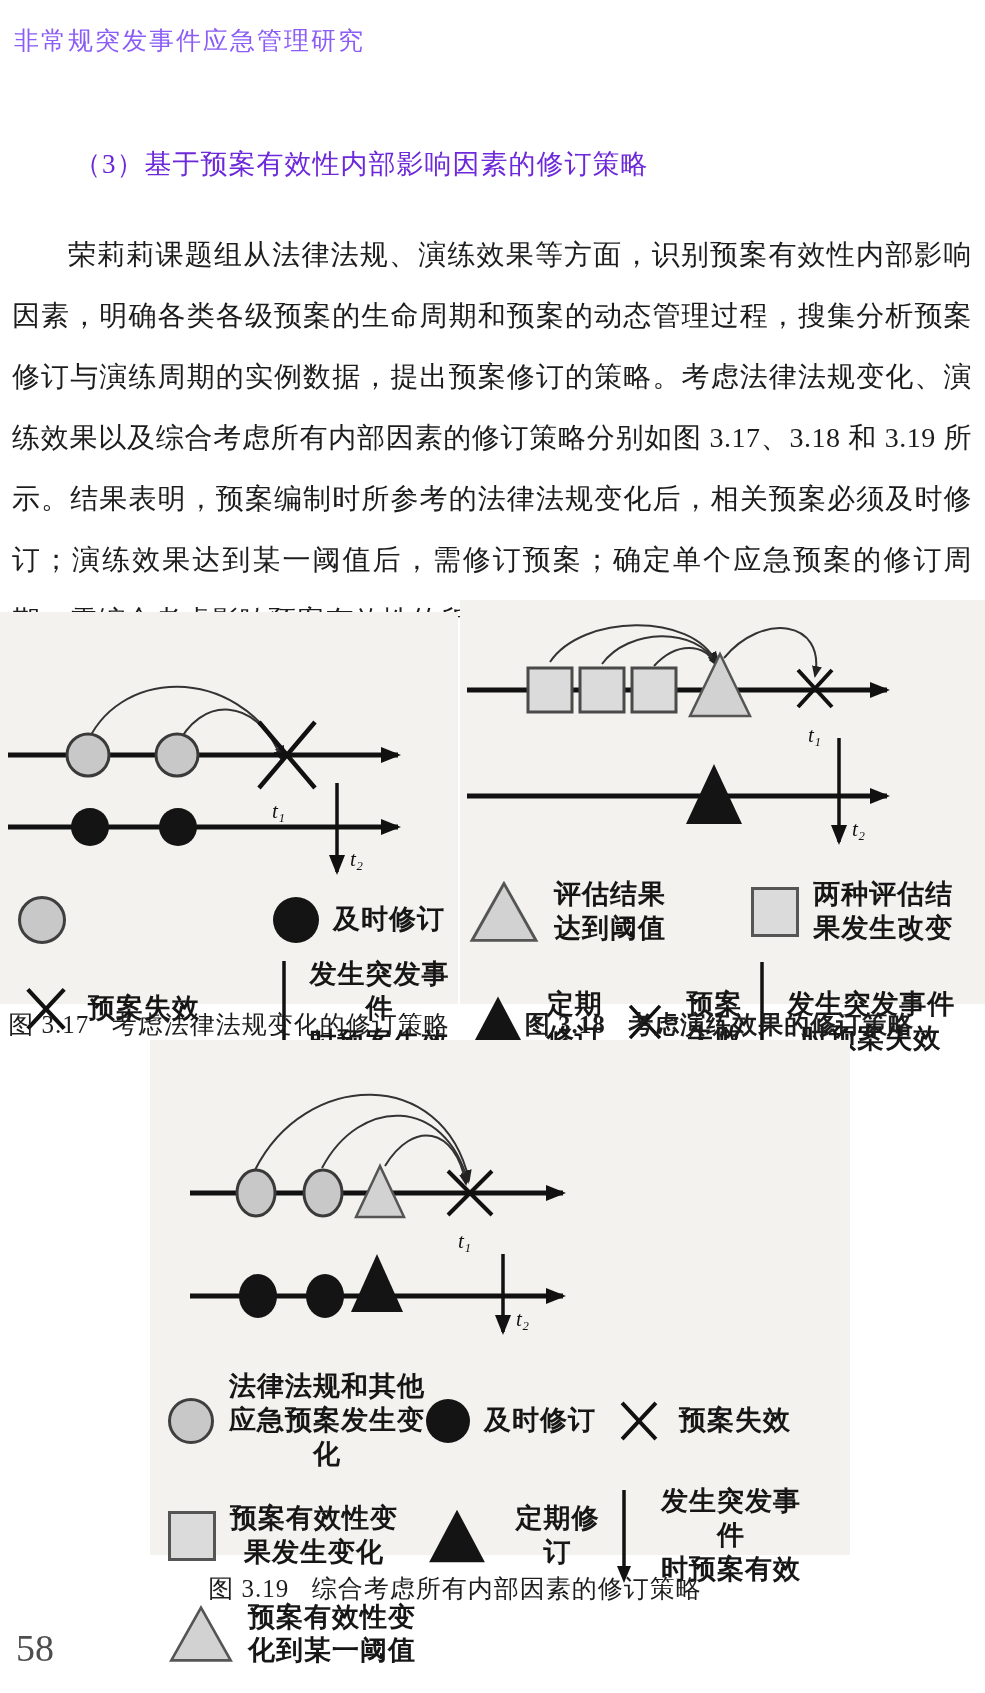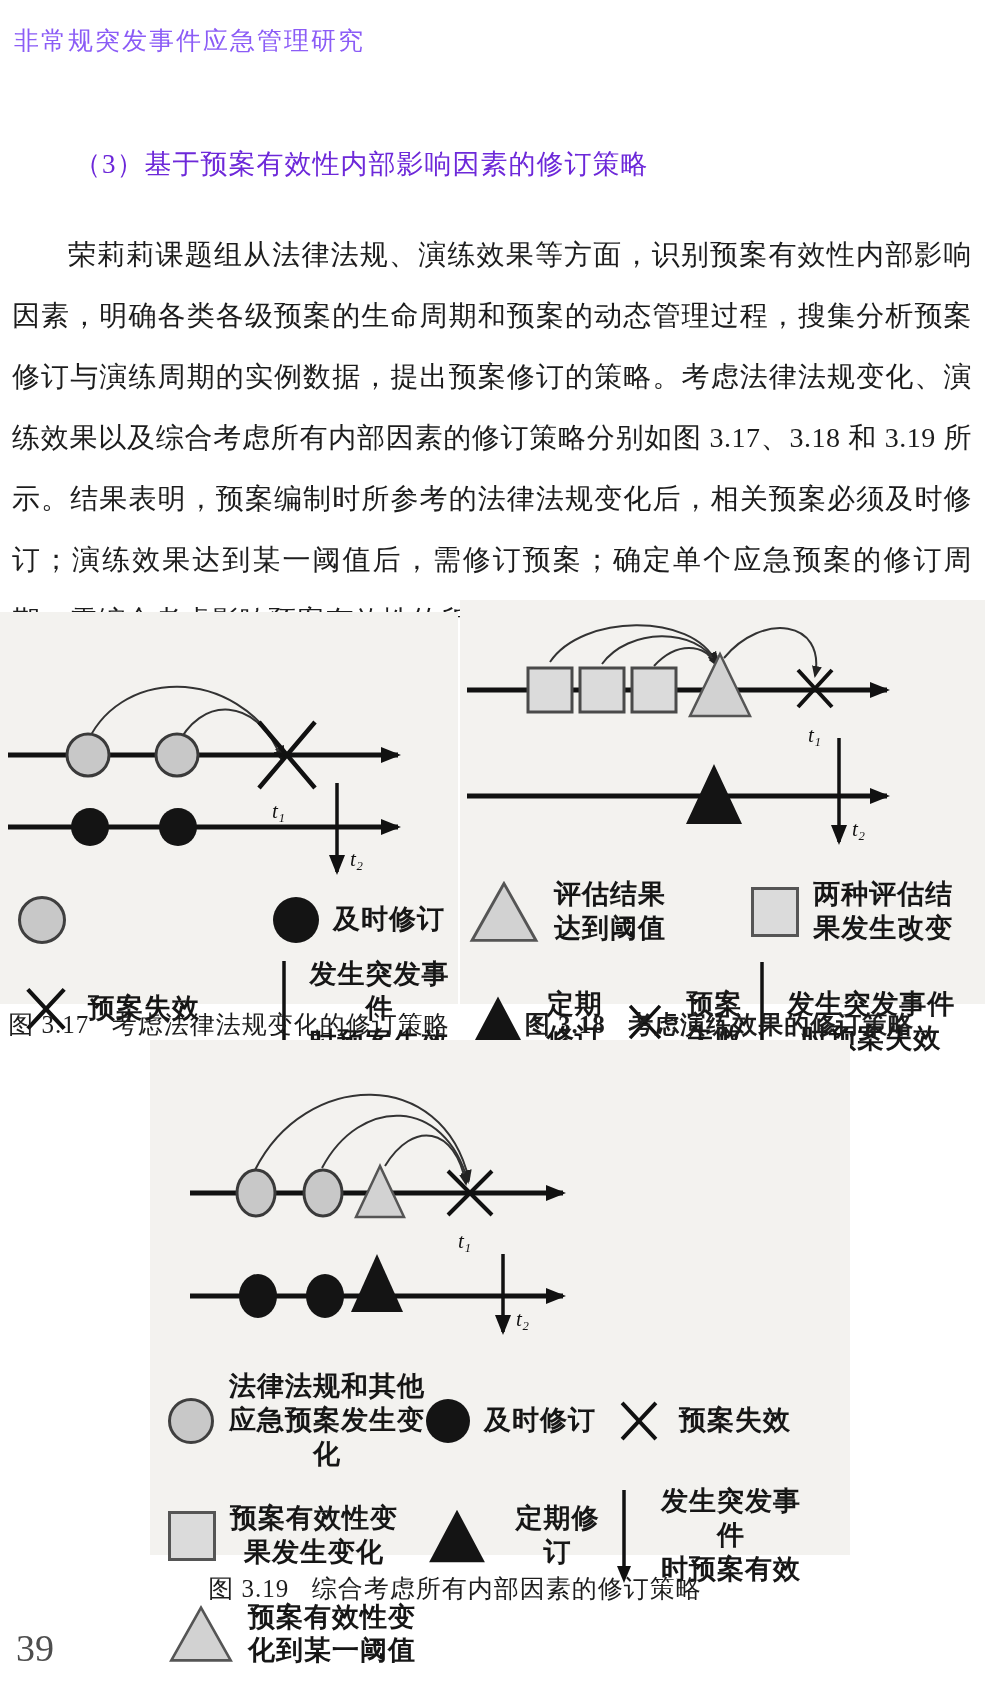--- a/index.html
+++ b/index.html
@@ -251,13 +251,13 @@
     </svg>
     <span class="lg-label">预案有效性变
 化到某一阈值</span>
   </div>
 </div>
 
 <div class="abs caption cap319">
   <span class="cap-num">图 3.19</span><span>综合考虑所有内部因素的修订策略</span>
 </div>
 
-<div class="abs page-number">39</div>
+<div class="abs page-number">58</div>
 
 </body></html>

